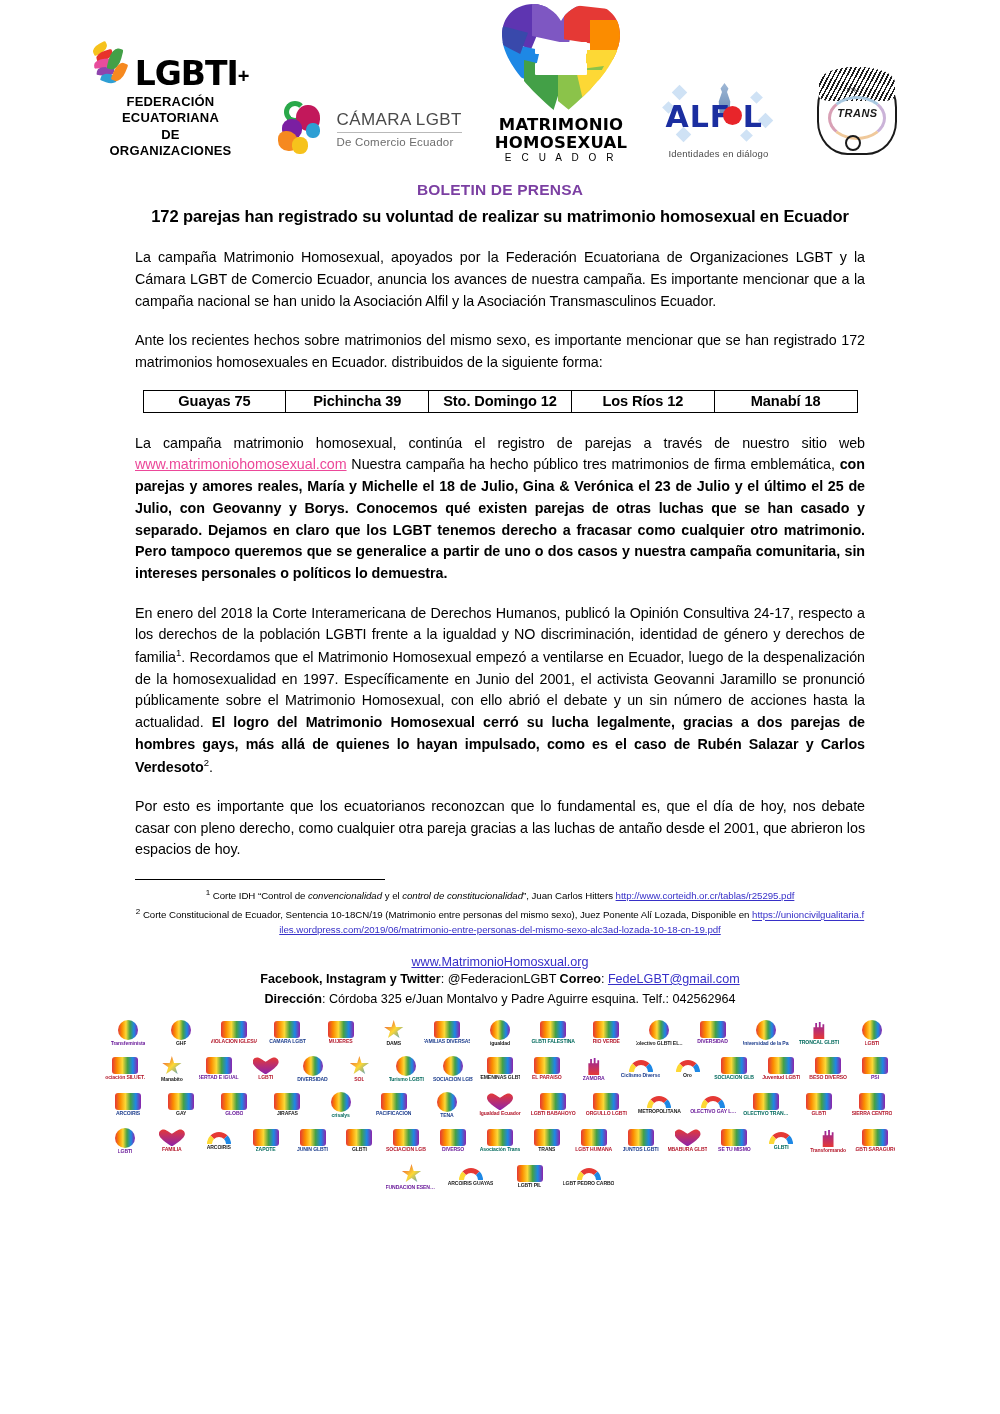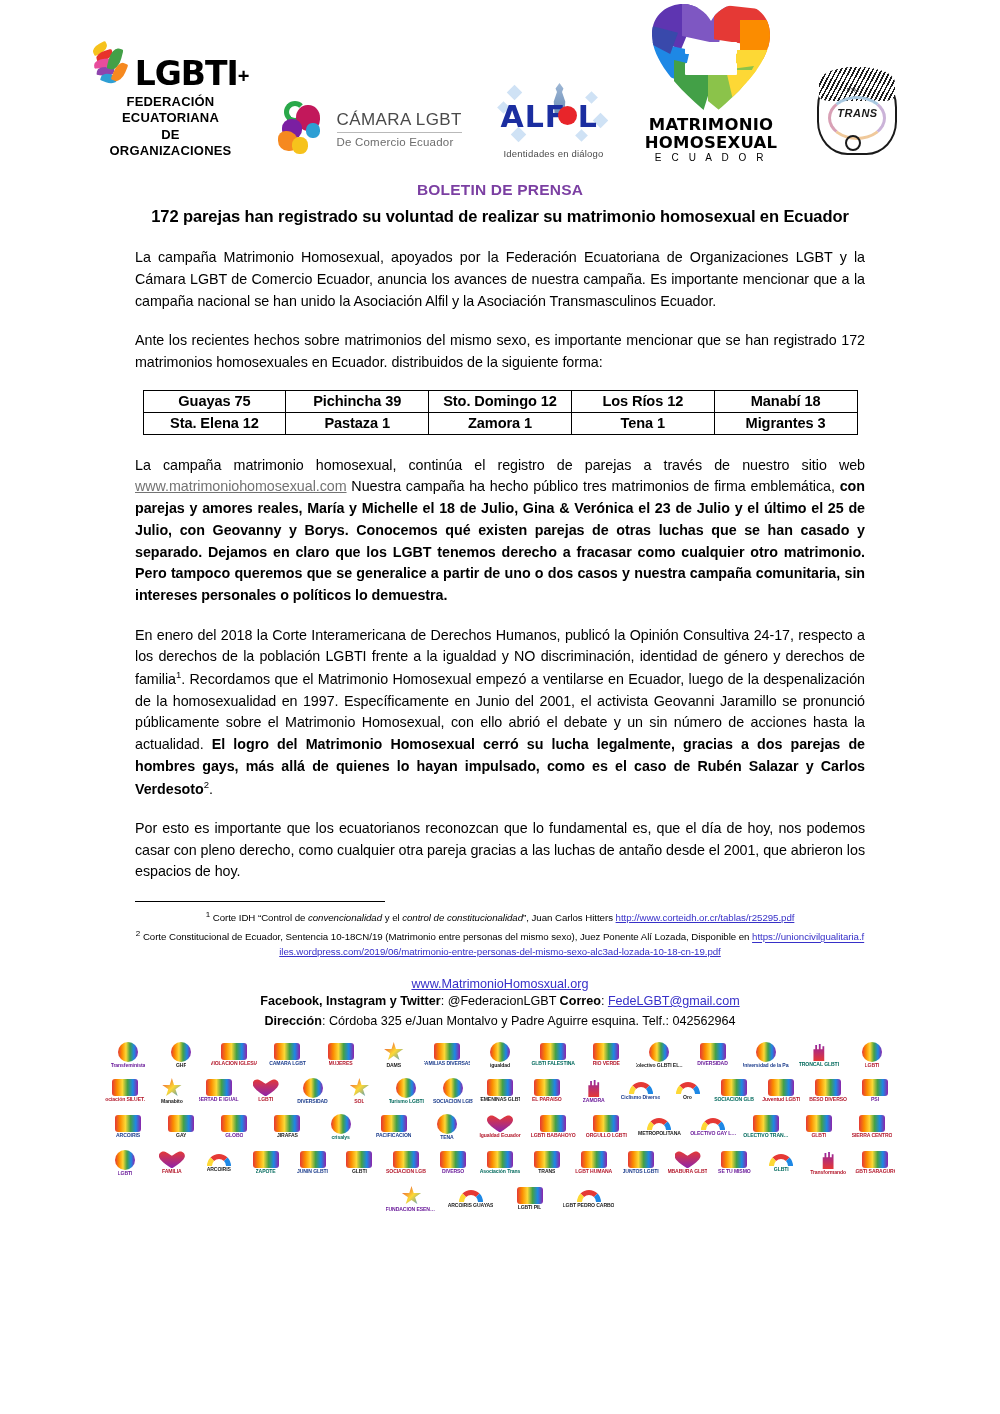--- a/index.html
+++ b/index.html
@@ -128,21 +128,21 @@
   }
 
   
   .body-wrap { width: 730px; margin: 0 auto; padding-top: 20px; }
   p.para {
     margin: 0 0 18px 0; text-align: justify; font-size: 14.3px;
     line-height: 1.52; letter-spacing: -.05px;
   }
   p.para.tight { margin-bottom: 14px; }
   .b { font-weight: bold; }
-  a.link { color: #737373; text-decoration: underline; }
+  a.link { color: #ec4899; text-decoration: underline; }
   sup { font-size: 9.5px; vertical-align: super; }
 
   
   table.dist {
     width: 715px; margin: 16px auto 20px; border-collapse: collapse;
     table-layout: fixed;
   }
   table.dist td {
     border: 1px solid #000; text-align: center; font-weight: bold;
     font-size: 14.6px; padding: 2px 2px 3px; height: 22px;
@@ -244,35 +244,20 @@
         <span style="left:20px;top:6px;width:24px;height:26px;background:#c2185b;border-radius:50% 50% 45% 55%;"></span>
         <span style="left:6px;top:20px;width:20px;height:20px;background:#7b1fa2;border-radius:45%;"></span>
         <span style="left:2px;top:32px;width:20px;height:20px;background:#f6891f;border-radius:40% 60% 45% 55%;"></span>
         <span style="left:16px;top:38px;width:16px;height:17px;background:#f6c21c;border-radius:45%;"></span>
         <span style="left:30px;top:24px;width:14px;height:15px;background:#2e9fd4;border-radius:45%;"></span>
       </div>
       <div class="camara-text">
         <div class="camara-t1">CÁMARA LGBT</div>
         <div class="camara-t2">De Comercio Ecuador</div>
       </div>
-    </div>
-
-    <div class="logo-box logo-alfil">
-      <div class="alfil-mark">
-        <span class="alfil-diamond" style="left:14px;top:2px;width:11px;height:11px;"></span>
-        <span class="alfil-diamond" style="left:4px;top:18px;width:9px;height:9px;"></span>
-        <span class="alfil-diamond" style="left:18px;top:44px;width:11px;height:11px;"></span>
-        <span class="alfil-diamond" style="left:92px;top:8px;width:9px;height:9px;"></span>
-        <span class="alfil-diamond" style="left:100px;top:30px;width:11px;height:11px;"></span>
-        <span class="alfil-diamond" style="left:82px;top:46px;width:9px;height:9px;"></span>
-        <div class="alfil-piece"></div>
-        <div class="alfil-word">ALF L</div>
-        <div class="alfil-dot"></div>
-      </div>
-      <div class="alfil-sub">Identidades en diálogo</div>
     </div>
 
     <div class="logo-box logo-heart">
       <div class="heart-wrap">
         <div class="heart-shape">
           <i style="left:0;top:0;width:48px;height:46px;background:#5e35b1;clip-path:polygon(0 0,100% 0,60% 100%,0 70%);"></i>
           <i style="left:30px;top:0;width:46px;height:40px;background:#7e57c2;clip-path:polygon(0 0,100% 0,80% 100%,0 80%);"></i>
           <i style="left:62px;top:0;width:56px;height:44px;background:#e53935;clip-path:polygon(0 0,100% 14%,100% 100%,0 80%);"></i>
           <i style="left:88px;top:16px;width:30px;height:40px;background:#fb8c00;"></i>
           <i style="left:84px;top:46px;width:34px;height:34px;background:#fdd835;clip-path:polygon(0 0,100% 0,70% 100%,0 80%);"></i>
@@ -287,20 +272,35 @@
             </div>
         </div>
       </div>
       <div class="heart-cap1">
         <div>MATRIMONIO</div>
         <div>HOMOSEXUAL</div>
       </div>
       <div class="heart-cap2">E C U A D O R</div>
     </div>
 
+    <div class="logo-box logo-alfil">
+      <div class="alfil-mark">
+        <span class="alfil-diamond" style="left:14px;top:2px;width:11px;height:11px;"></span>
+        <span class="alfil-diamond" style="left:4px;top:18px;width:9px;height:9px;"></span>
+        <span class="alfil-diamond" style="left:18px;top:44px;width:11px;height:11px;"></span>
+        <span class="alfil-diamond" style="left:92px;top:8px;width:9px;height:9px;"></span>
+        <span class="alfil-diamond" style="left:100px;top:30px;width:11px;height:11px;"></span>
+        <span class="alfil-diamond" style="left:82px;top:46px;width:9px;height:9px;"></span>
+        <div class="alfil-piece"></div>
+        <div class="alfil-word">ALF L</div>
+        <div class="alfil-dot"></div>
+      </div>
+      <div class="alfil-sub">Identidades en diálogo</div>
+    </div>
+
     <div class="logo-box logo-trans">
       <div class="trans-mark">
         <div class="trans-head"></div>
         <div class="trans-hair"></div>
         <div class="trans-wreath"></div>
         <div class="trans-top">FTM</div>
         <div class="trans-label">TRANS</div>
         <div class="trans-sym"></div>
       </div>
     </div>
@@ -318,35 +318,28 @@
 
     <table class="dist">
       <tbody>
         <tr>
           <td>Guayas 75</td>
           <td>Pichincha 39</td>
           <td>Sto. Domingo 12</td>
           <td>Los Ríos 12</td>
           <td>Manabí 18</td>
         </tr>
-        <tr>
-          <td>Sta. Elena 12</td>
-          <td>Pastaza 1</td>
-          <td>Zamora 1</td>
-          <td>Tena 1</td>
-          <td>Migrantes 3</td>
-        </tr>
       </tbody>
     </table>
 
     <p class="para"><span>La campaña matrimonio homosexual, continúa el registro de parejas a través de nuestro sitio web </span><a class="link" href="#">www.matrimoniohomosexual.com</a><span> Nuestra campaña ha hecho público tres matrimonios de firma emblemática, </span><span class="b">con parejas y amores reales, María y Michelle el 18 de Julio, Gina &amp; Verónica el 23 de Julio y el último el 25 de Julio, con Geovanny y Borys. Conocemos qué existen parejas de otras luchas que se han casado y separado. Dejamos en claro que los LGBT tenemos derecho a fracasar como cualquier otro matrimonio. Pero tampoco queremos que se generalice a partir de uno o dos casos y nuestra campaña comunitaria, sin intereses personales o políticos lo demuestra.</span></p>
 
     <p class="para"><span>En enero del 2018 la Corte Interamericana de Derechos Humanos, publicó la Opinión Consultiva 24-17, respecto a los derechos de la población LGBTI frente a la igualdad y NO discriminación, identidad de género y derechos de familia</span><sup>1</sup><span>. Recordamos que el Matrimonio Homosexual empezó a ventilarse en Ecuador, luego de la despenalización de la homosexualidad en 1997. Específicamente en Junio del 2001, el activista Geovanni Jaramillo se pronunció públicamente sobre el Matrimonio Homosexual, con ello abrió el debate y un sin número de acciones hasta la actualidad. </span><span class="b">El logro del Matrimonio Homosexual cerró su lucha legalmente, gracias a dos parejas de hombres gays, más allá de quienes lo hayan impulsado, como es el caso de Rubén Salazar y Carlos Verdesoto</span><sup>2</sup><span>.</span></p>
 
-    <p class="para">Por esto es importante que los ecuatorianos reconozcan que lo fundamental es, que el día de hoy, nos podemos casar con pleno derecho, como cualquier otra pareja gracias a las luchas de antaño desde el 2001, que abrieron los espacios de hoy.</p>
+    <p class="para">Por esto es importante que los ecuatorianos reconozcan que lo fundamental es, que el día de hoy, nos debate casar con pleno derecho, como cualquier otra pareja gracias a las luchas de antaño desde el 2001, que abrieron los espacios de hoy.</p>
   </div>
 
   <div class="footnotes">
     <div class="fn-rule"></div>
 
     <div class="fn"><sup>1</sup> <span>Corte IDH “Control de </span><span class="it">convencionalidad</span><span> y el </span><span class="it">control de constitucionalidad</span><span>”, Juan Carlos Hitters </span><a href="#">http://www.corteidh.or.cr/tablas/r25295.pdf</a></div>
 
     <div class="fn"><sup>2</sup> <span>Corte Constitucional de Ecuador, Sentencia 10-18CN/19 (Matrimonio entre personas del mismo sexo), Juez Ponente Alí Lozada, Disponible en </span><a href="#">https://unioncivilgualitaria.files.wordpress.com/2019/06/matrimonio-entre-personas-del-mismo-sexo-alc3ad-lozada-10-18-cn-19.pdf</a></div>
   </div>
 

